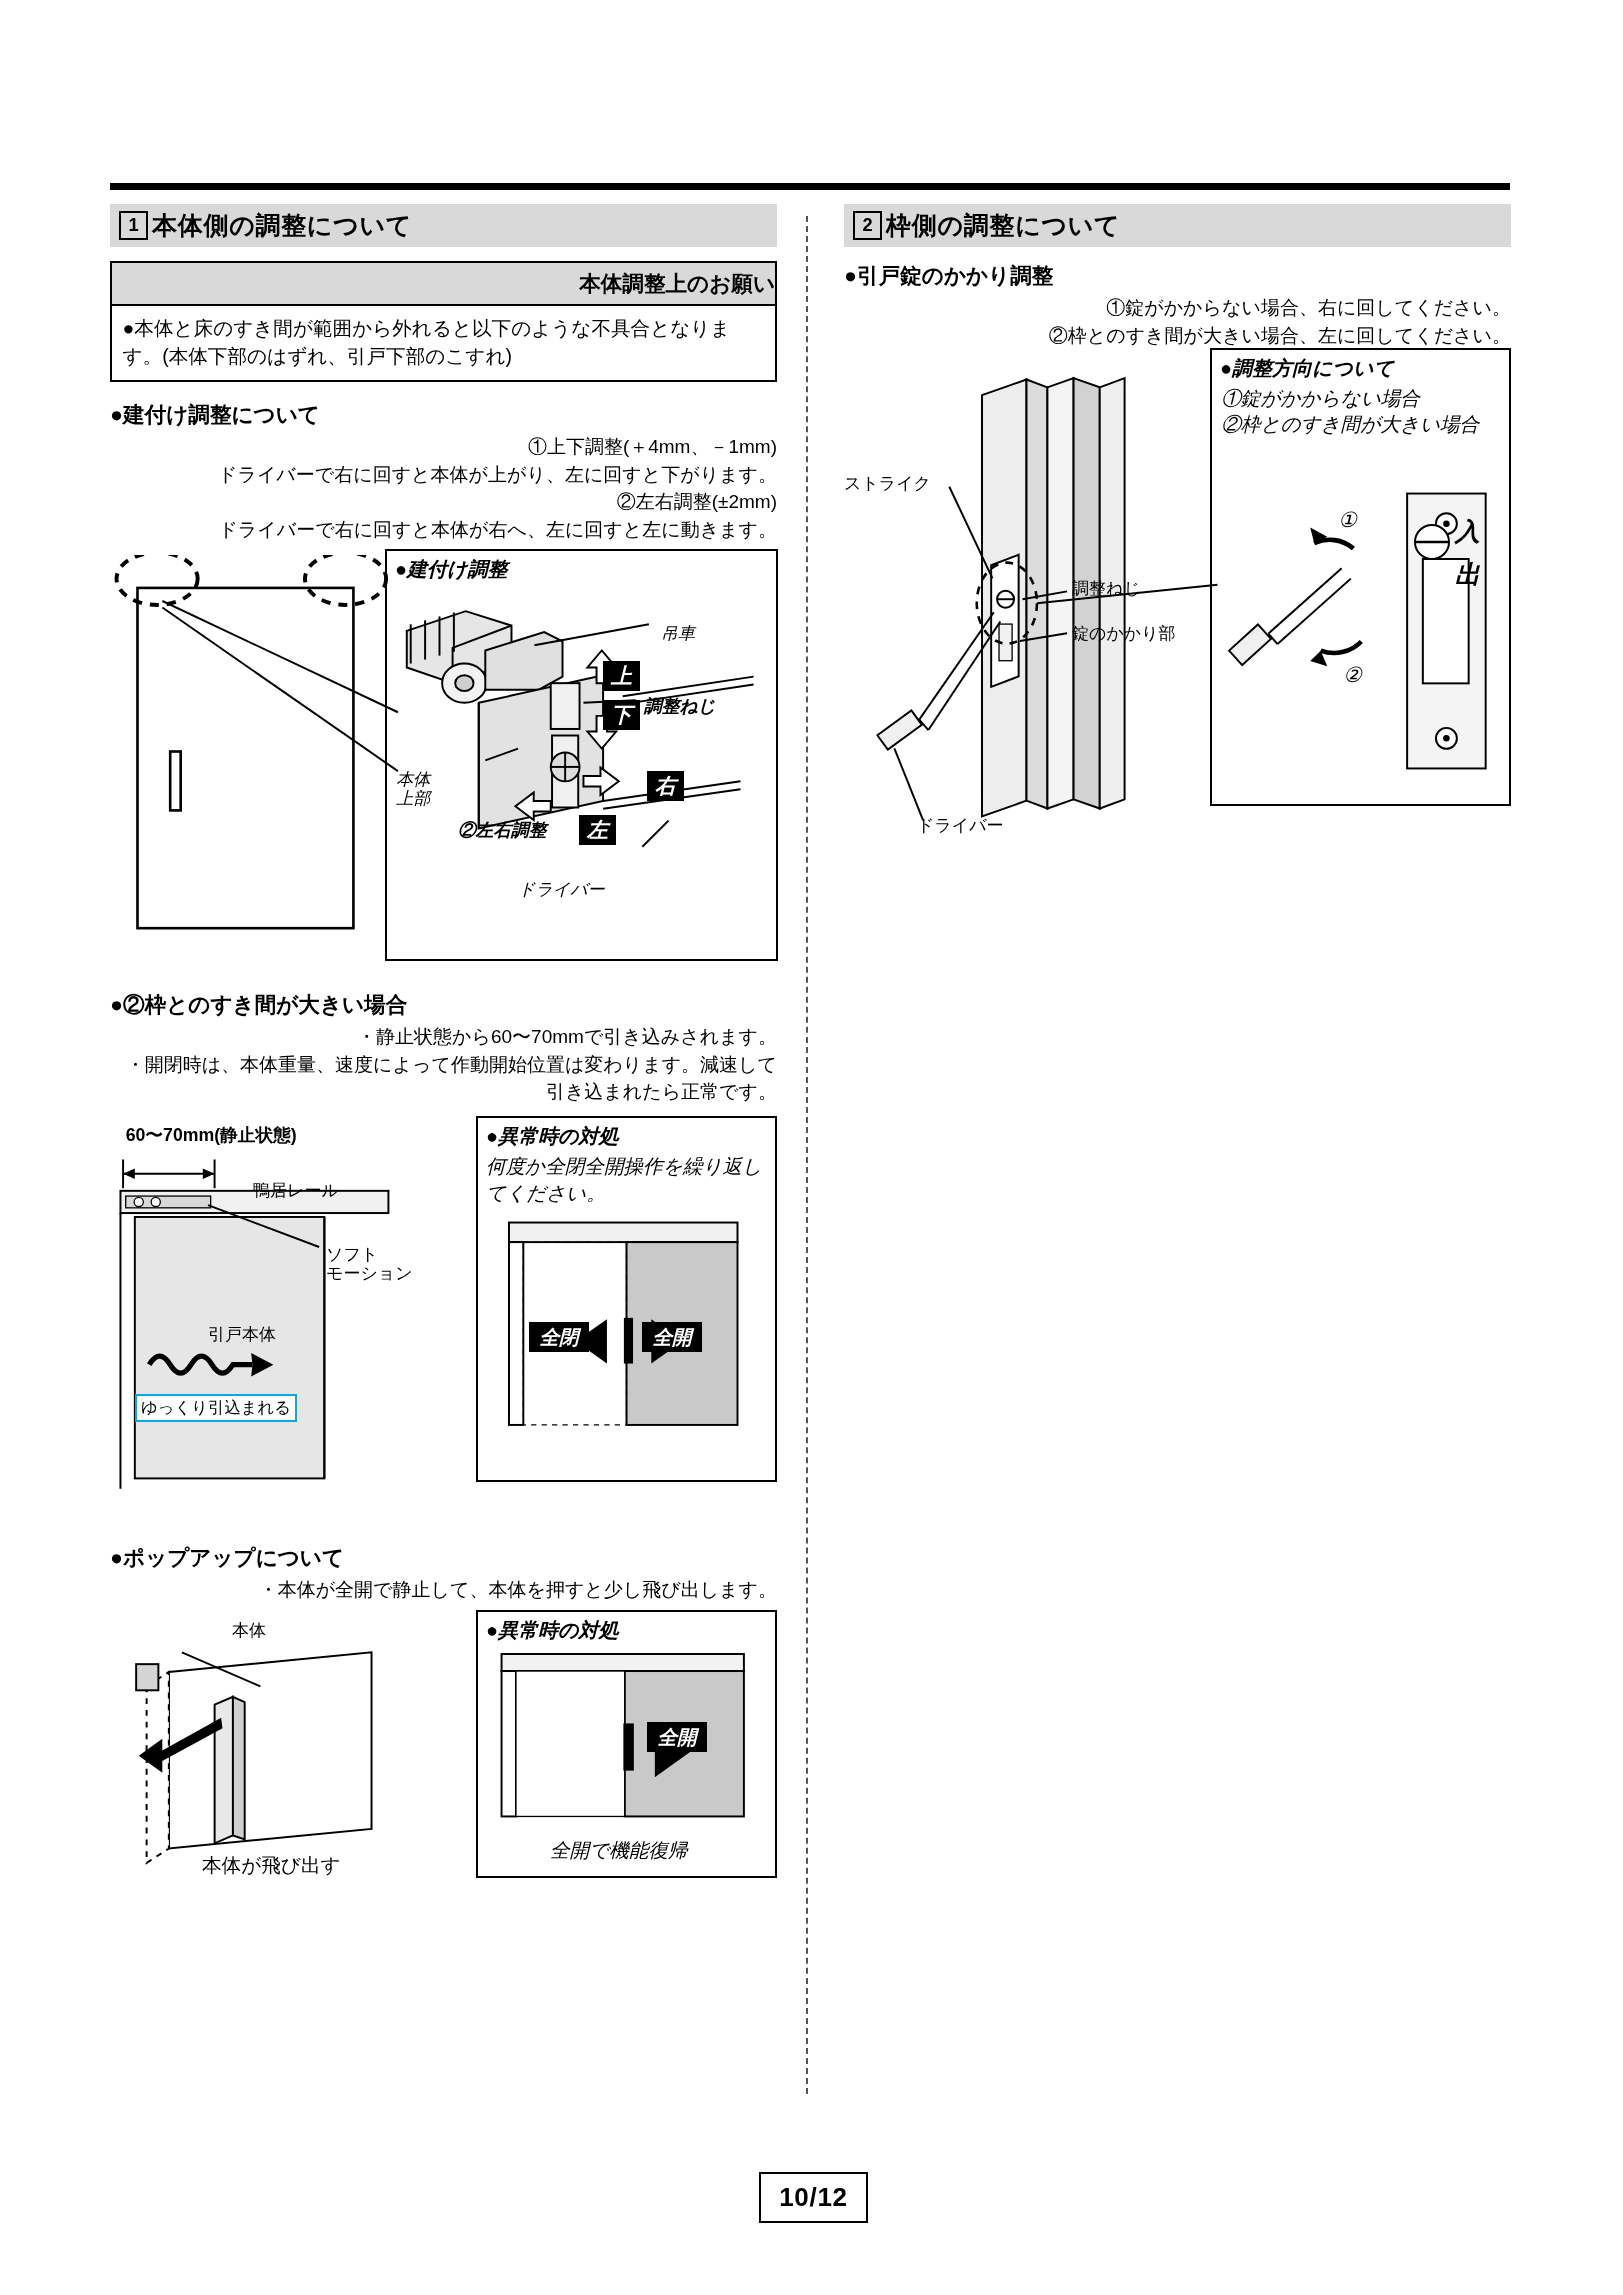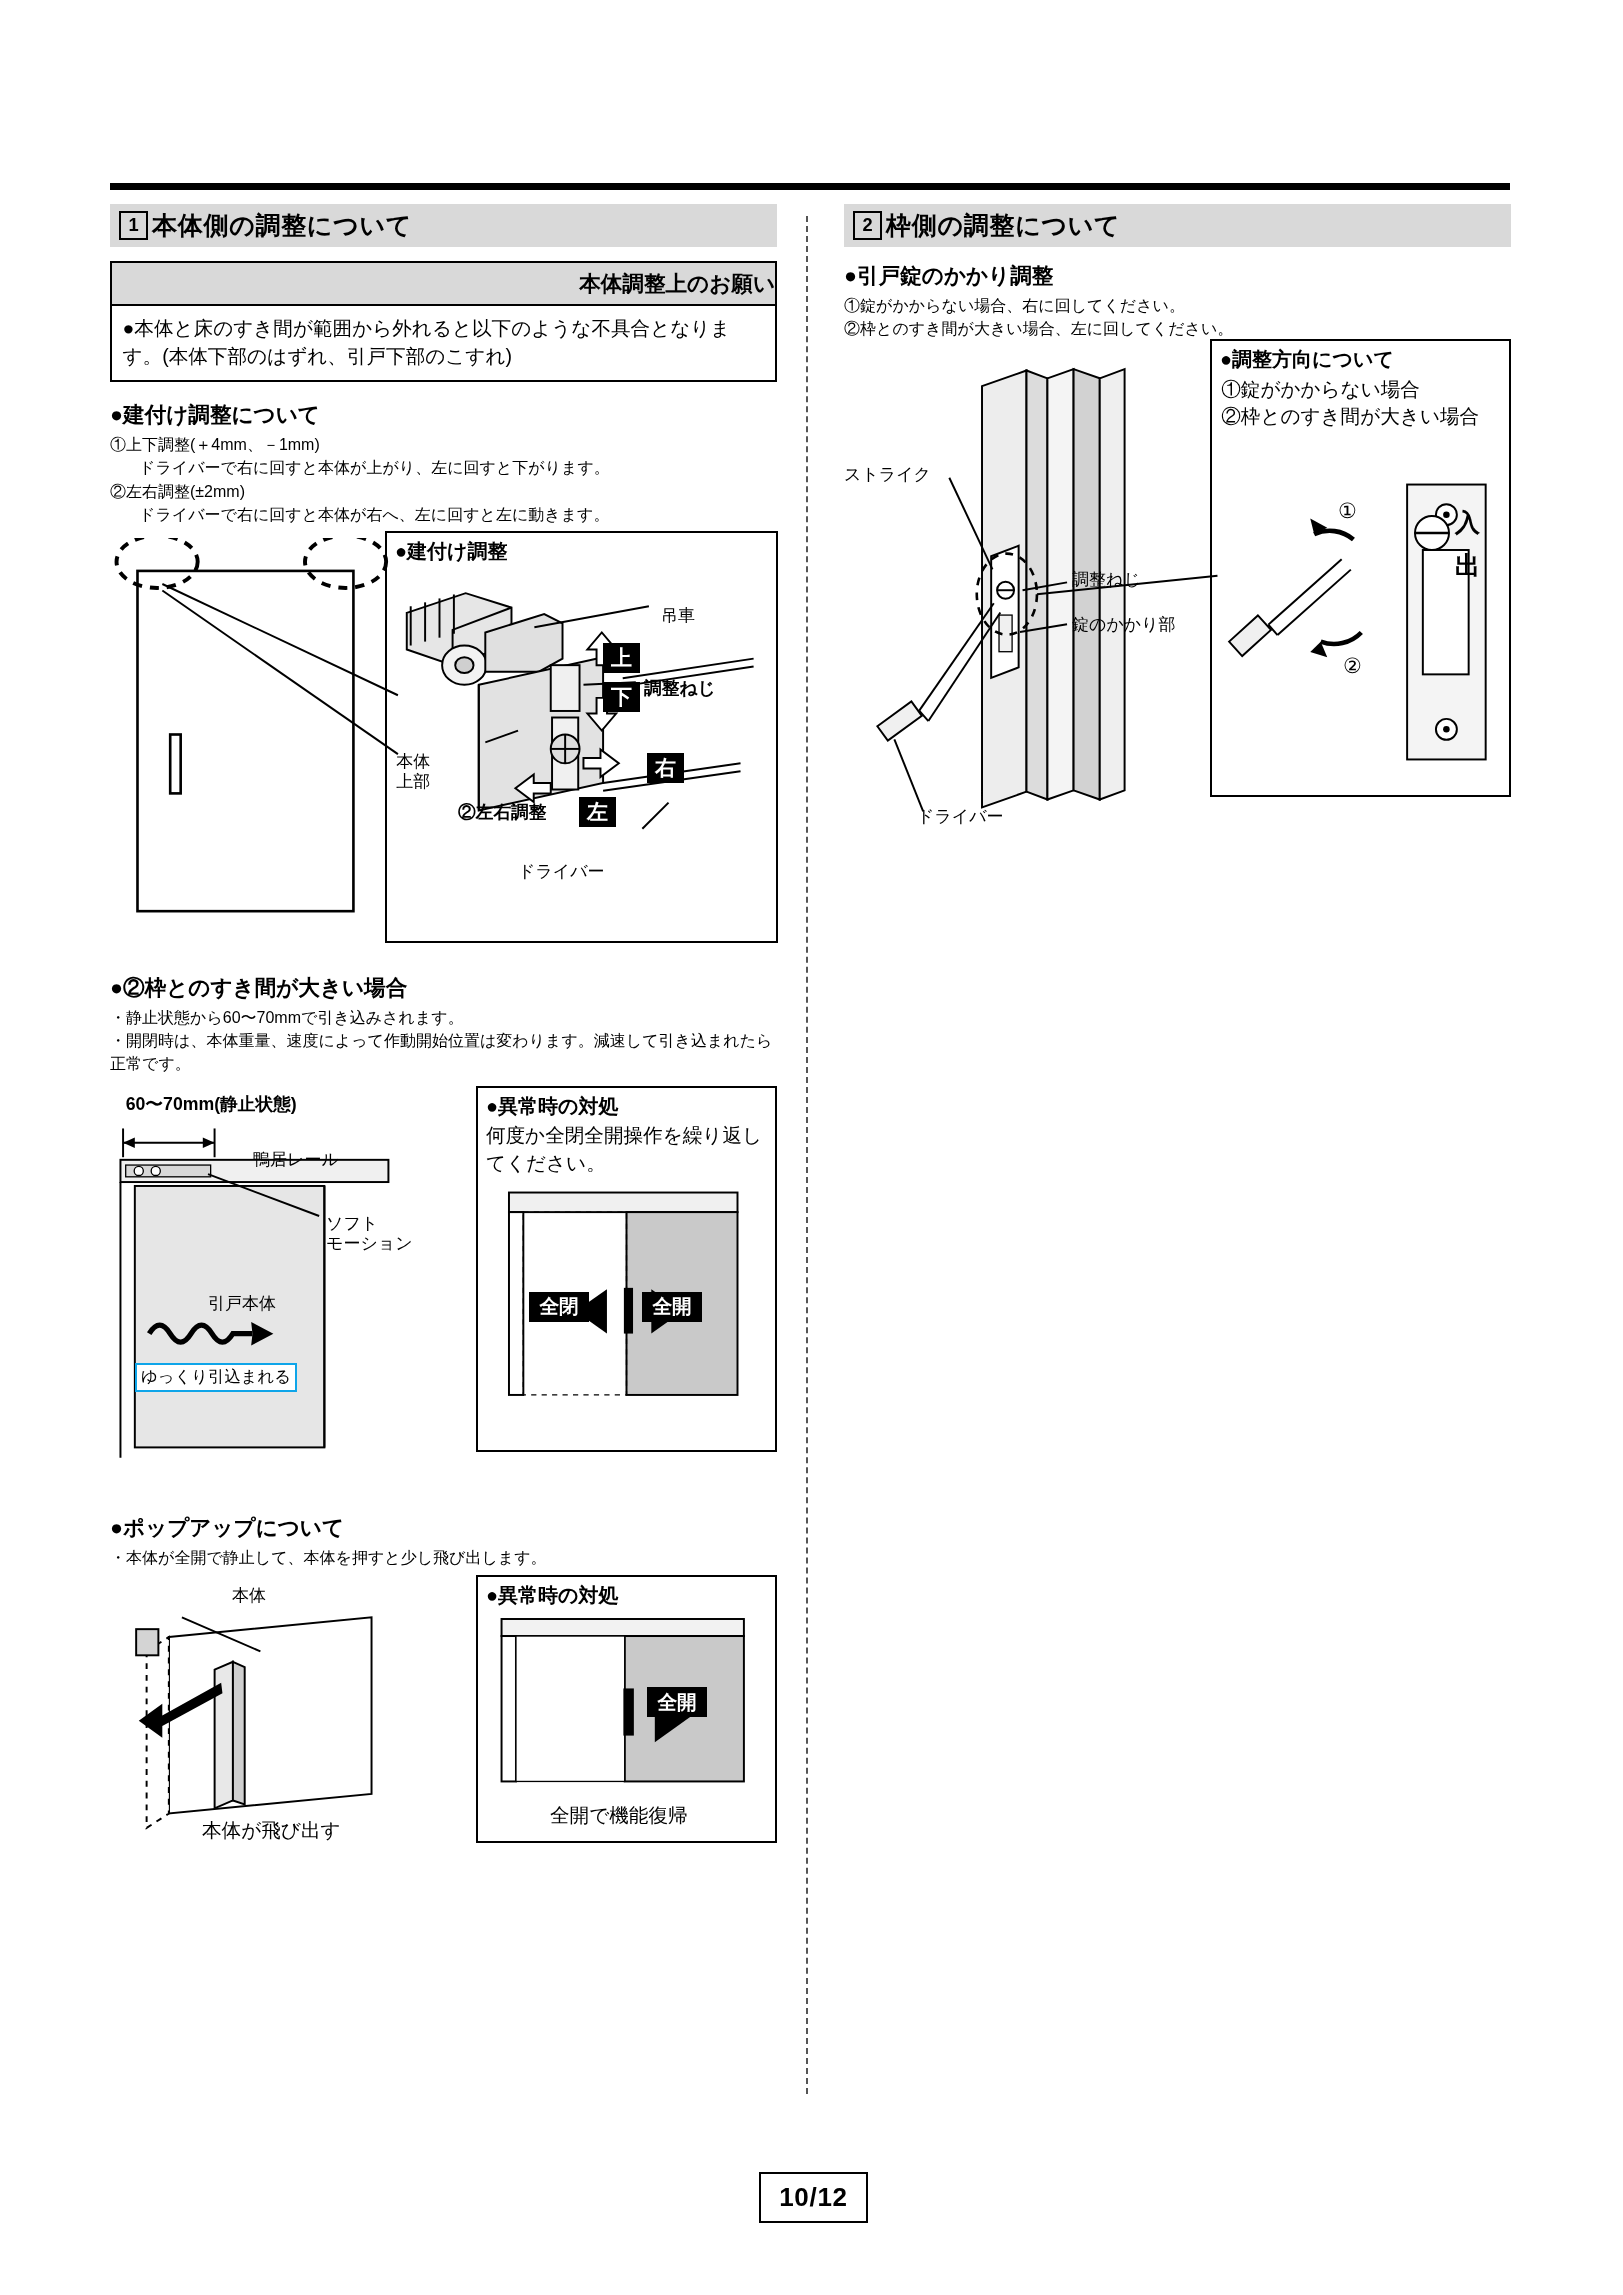--- a/index.html
+++ b/index.html
@@ -64,29 +64,30 @@
     font-size:19.6px;
     line-height:1.45;
   }
 
   .bullet-head {
     font-size:21.6px;
     font-weight:bold;
     margin-top:18.3px;
     margin-bottom:3.9px;
   }
-  .plain { font-size:16px; line-height:1.5; }
+  .plain { font-size:19px; line-height:1.5;text-align:right; }
   .indent1 { padding-left:29px; }
   .tight { line-height:1.45; }
 
   
   .figbox {
     border:2px solid #000;
     position:relative;
     box-sizing:border-box;
+    font-style:italic;
   }
   .figbox .fig-title {
     font-size:20px; font-weight:bold;
     padding:5.2px 0 0 7.9px;
   }
 
   .dashed-divider {
     position:absolute;
     left:806px; top:216px;
     width:0; height:1878px;

